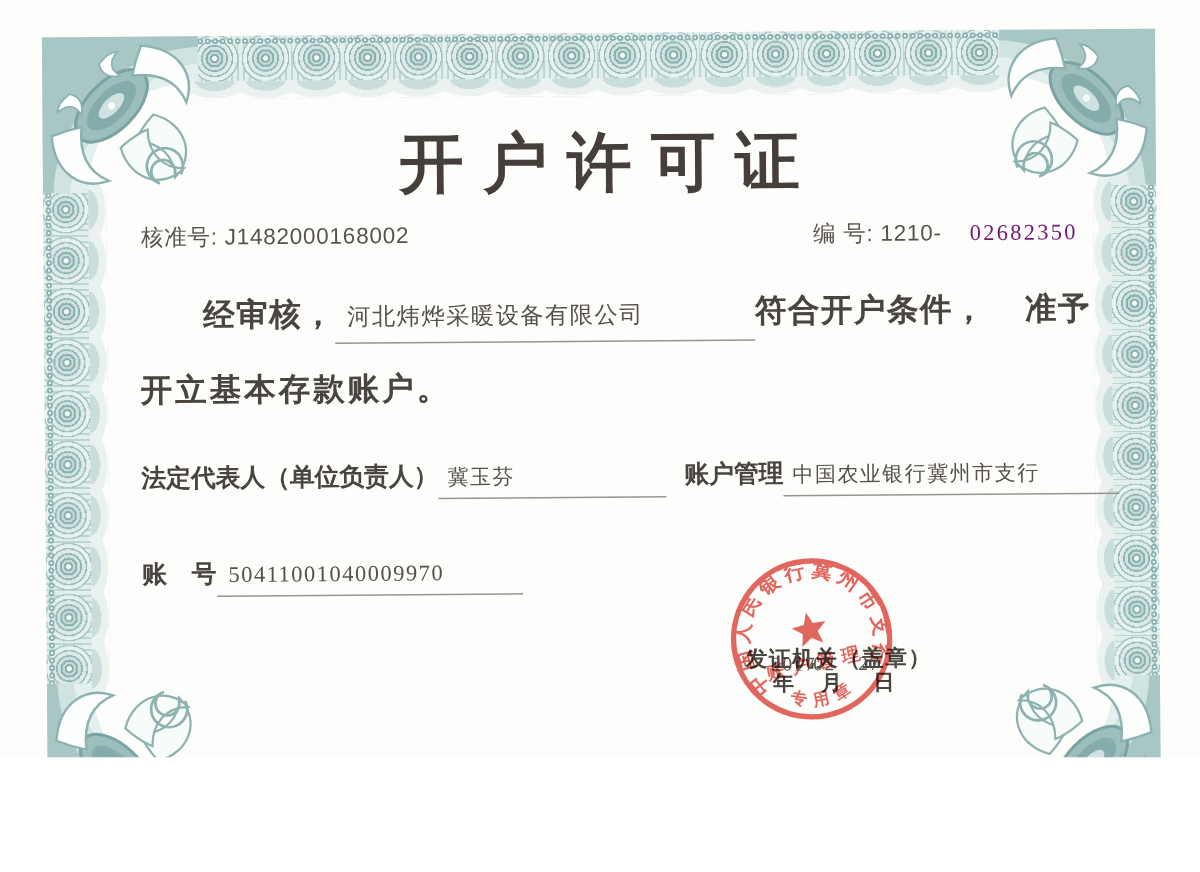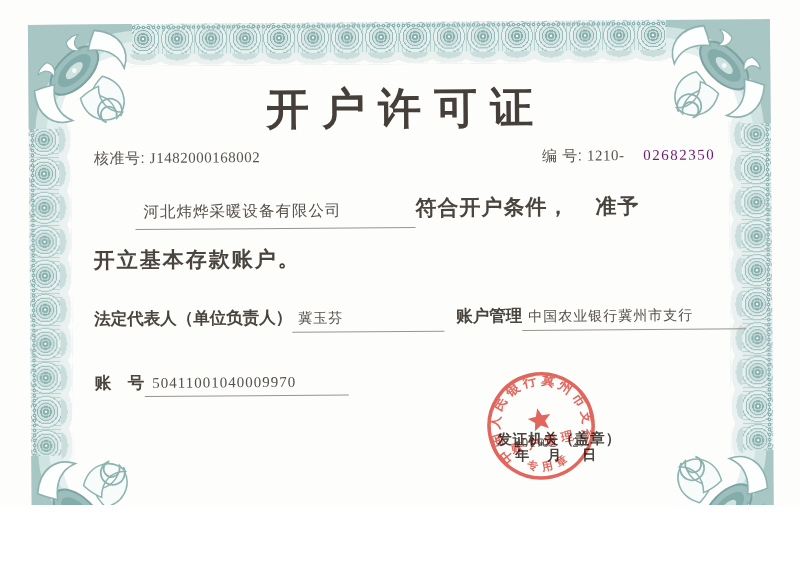--- a/index.html
+++ b/index.html
@@ -87,21 +87,21 @@
     text-align: center;
     font-family: "Liberation Serif", serif;
     font-size: 43px; font-weight: 700;
     letter-spacing: 13px; text-indent: 13px;
     color: #453e39;
   }
   .meta-row { position: absolute; font-size: 15px; color: #59534d; letter-spacing: .5px; }
   .approval { left: 65px; top: 125px; }
   .serial { left: 513px; top: 126px; }
   .serial-red { color: #701a75; margin-left: 14px; letter-spacing: 1.5px; font-family: Liberation Serif, serif; }
-  .mono-val { font-family: Liberation Serif, serif; letter-spacing: .5px; }
+  .mono-val { font-family: Liberation Sans, sans-serif; letter-spacing: .5px; }
 
   .body-line1 {
     position: absolute; left: 106px; top: 172px;
     display: flex; align-items: baseline;
     font-size: 21px; font-weight: 600; letter-spacing: 1px; color: #4a443e;
   }
   .fill-line {
     border-bottom: 1.5px solid #979490;
     font-family: "Liberation Serif", serif;
     font-weight: 400; color: #565049; letter-spacing: 1px;
@@ -217,20 +217,21 @@
         <span class="mono-val">J1482000168002</span>
       </div>
 
       <div class="meta-row serial">
         <span>编 号:</span>
         <span class="mono-val">1210-</span>
         <span class="serial-red">02682350</span>
       </div>
 
       <div class="body-line1">
+        <span>经审核，</span>
         <span class="fill-line company-fill">河北炜烨采暖设备有限公司</span>
         <span>符合开户条件，</span>
         <span class="suffix-gap">准予</span>
       </div>
 
       <div class="body-line2">开立基本存款账户。</div>
 
       <div class="rep-row">
         <span>法定代表人（单位负责人）</span>
         <span class="fill-line rep-fill">冀玉芬</span>

